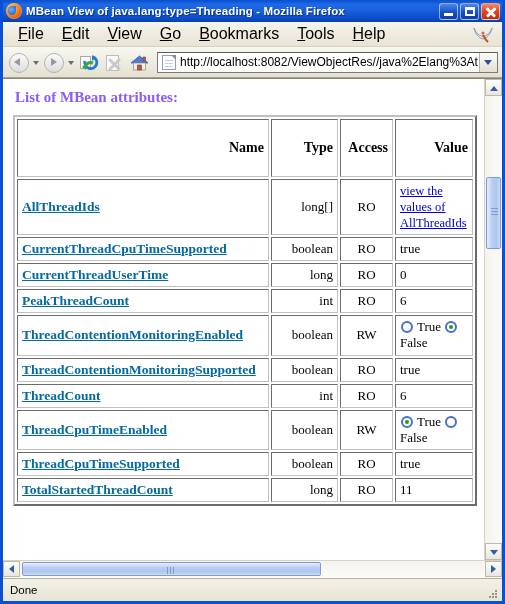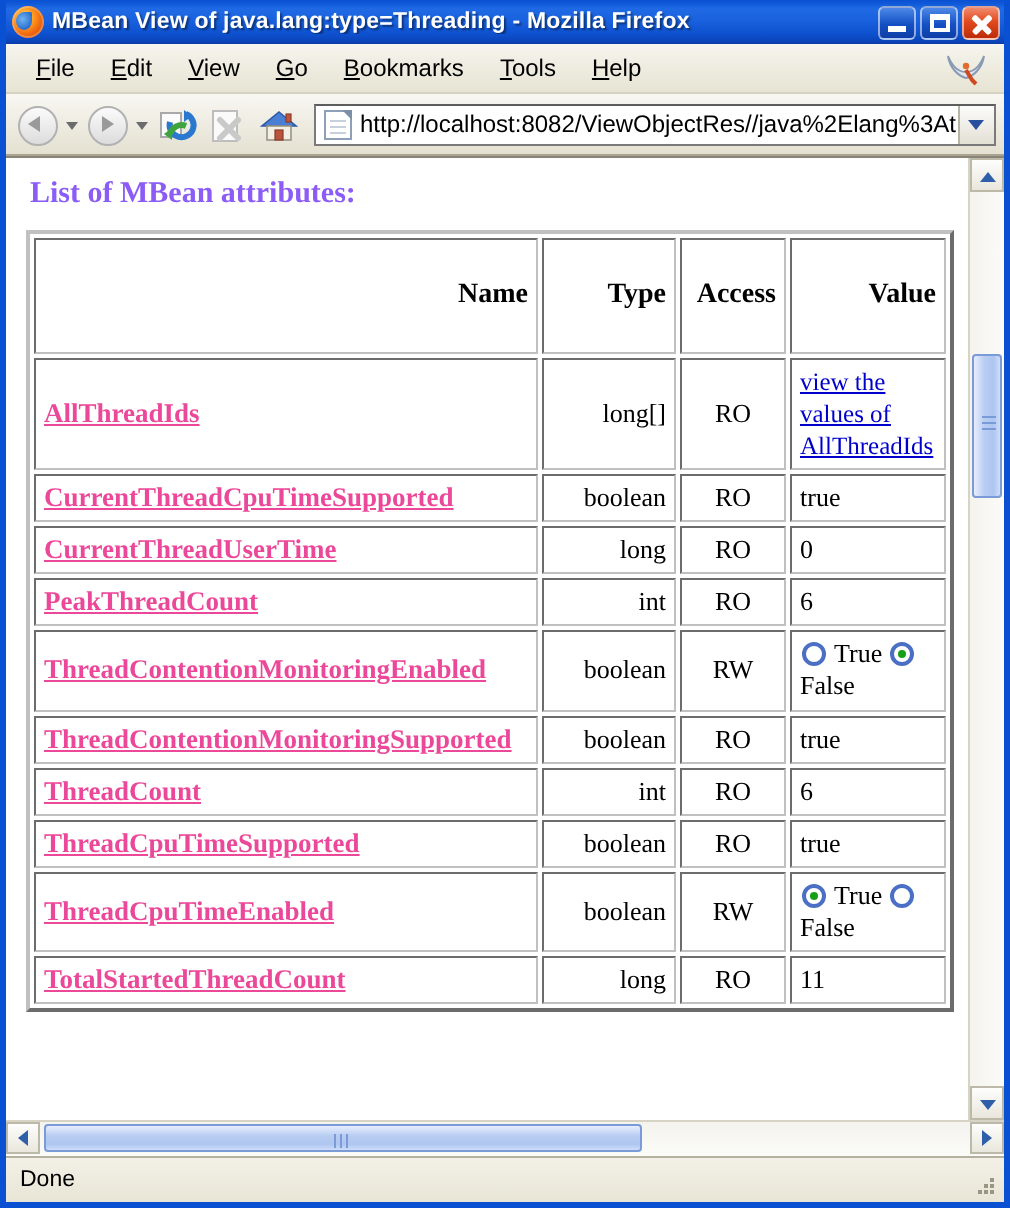--- a/index.html
+++ b/index.html
@@ -94,21 +94,21 @@
   #menubar {
     flex: 0 0 25px;
     background: linear-gradient(to bottom,#f6f5ee 0%,#eeece0 50%,#e7e4d4 100%);
     border-bottom: 1px solid #d6d2c2;
     display: flex;
     align-items: center;
     padding-left: 6px;
     box-sizing: border-box;
   }
   .menu-item {
-    font-size: 12px;
+    font-size: 16px;
     color: #000;
     padding: 2px 9px;
     white-space: nowrap;
     font-family: "Liberation Sans", sans-serif;
   }
   .menu-item u { text-decoration: underline; }
   #throbber {
     margin-left: auto;
     margin-right: 8px;
     width: 22px; height: 20px;
@@ -280,21 +280,21 @@
   td.type  { text-align: right; font-family: "Liberation Serif", serif; }
   td.access{ text-align: center; }
   td.value { text-align: left; }
 
   col.c-name   { width: 252px; }
   col.c-type   { width: 67px; }
   col.c-access { width: 53px; }
   col.c-value  { width: 78px; }
 
   a.attr {
-    color: #ec4899;
+    color: #0369a1;
     text-decoration: underline;
     font-weight: bold;
     font-family: "Liberation Serif", serif;
     font-size: 13.5px;
   }
   a.vlink {
     color: #0000cc;
     text-decoration: underline;
     font-family: "Liberation Serif", serif;
     font-size: 12.5px;
@@ -558,30 +558,30 @@
               <td class="access">RO</td>
               <td class="value">true</td>
             </tr>
             <tr>
               <td class="name"><a class="attr" href="#">ThreadCount</a></td>
               <td class="type">int</td>
               <td class="access">RO</td>
               <td class="value">6</td>
             </tr>
             <tr>
-              <td class="name"><a class="attr" href="#">ThreadCpuTimeSupported</a></td>
-              <td class="type">boolean</td>
-              <td class="access">RO</td>
-              <td class="value">true</td>
-            </tr>
-            <tr>
               <td class="name"><a class="attr" href="#">ThreadCpuTimeEnabled</a></td>
               <td class="type">boolean</td>
               <td class="access">RW</td>
               <td class="value radio-cell"><span class="radio on"></span> <span>True</span> <span class="radio"></span> <span>False</span></td>
+            </tr>
+            <tr>
+              <td class="name"><a class="attr" href="#">ThreadCpuTimeSupported</a></td>
+              <td class="type">boolean</td>
+              <td class="access">RO</td>
+              <td class="value">true</td>
             </tr>
             <tr>
               <td class="name"><a class="attr" href="#">TotalStartedThreadCount</a></td>
               <td class="type">long</td>
               <td class="access">RO</td>
               <td class="value">11</td>
             </tr>
           </tbody>
       </table>
     </div>

